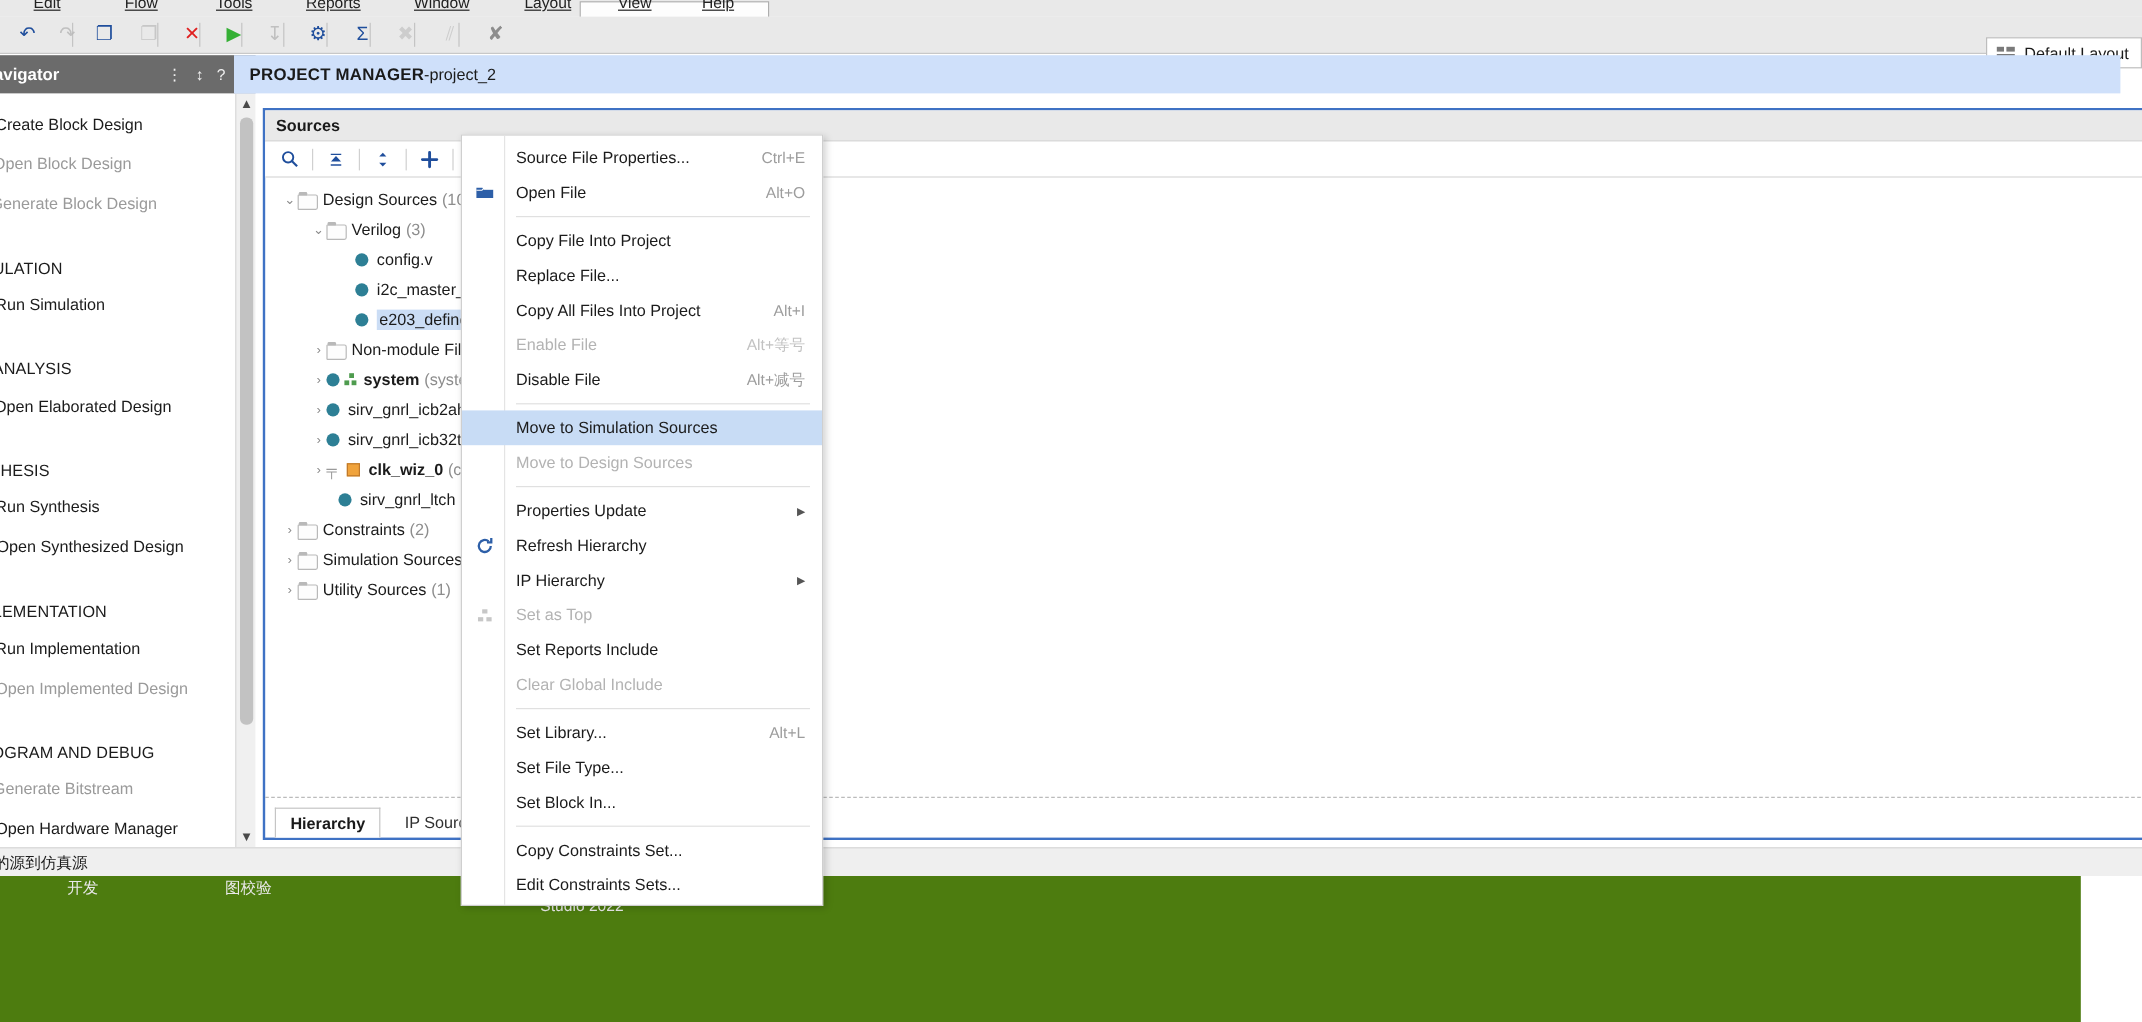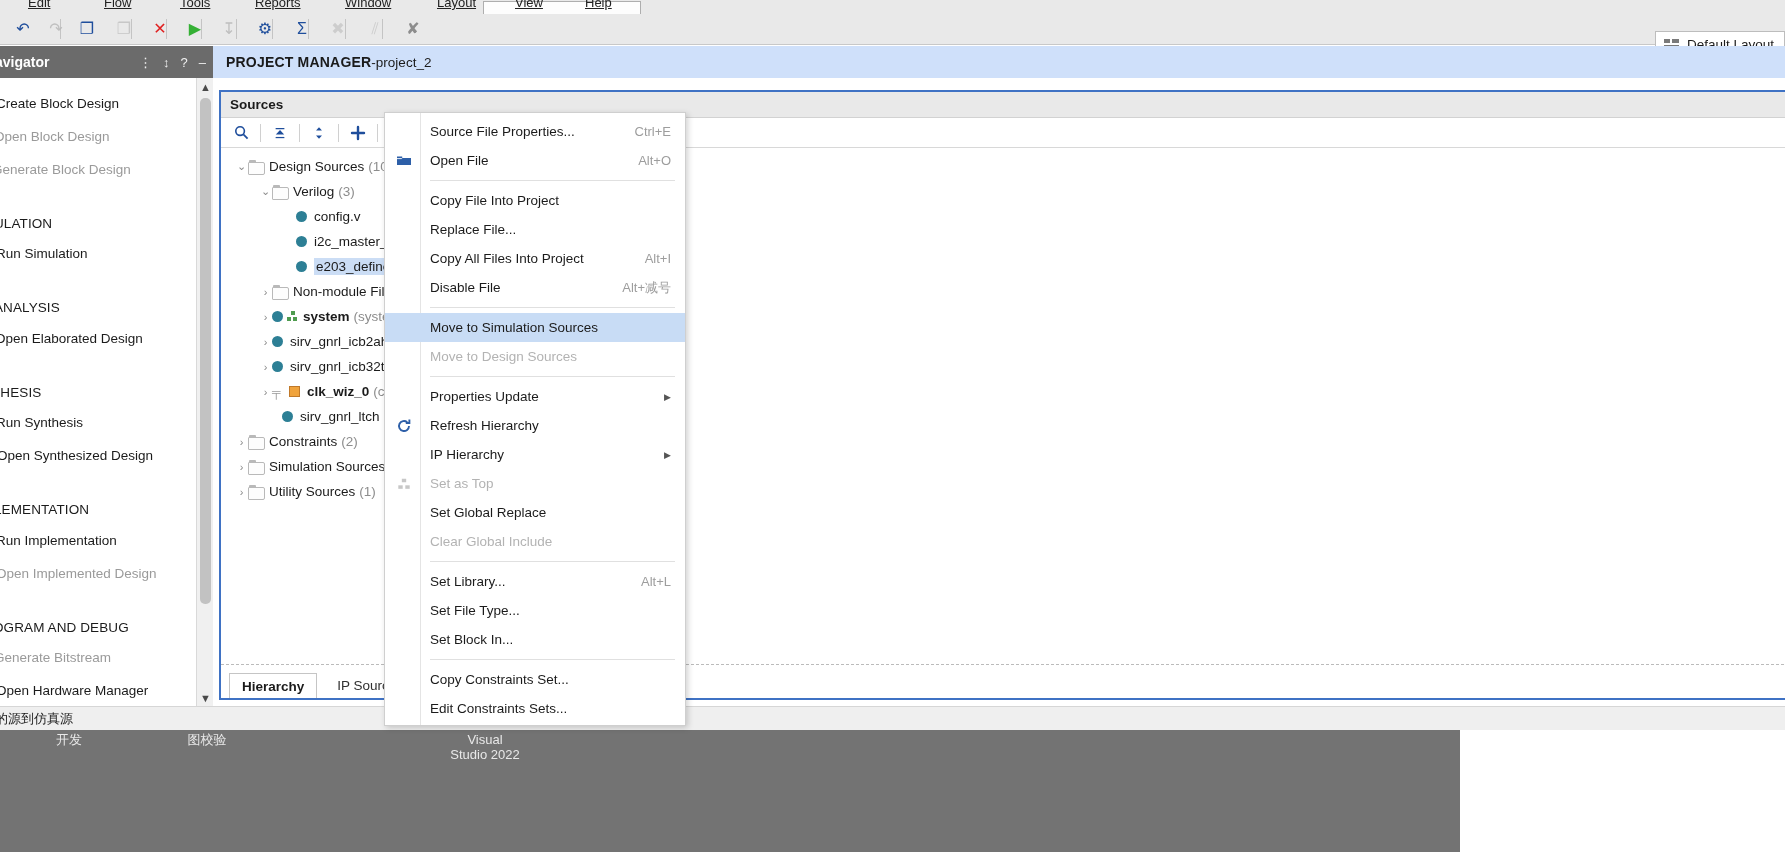--- a/index.html
+++ b/index.html
@@ -90,21 +90,21 @@
     display: flex; align-items: center; justify-content: center;
     color: #4a4a4a; font-size: 11px;
   }
   .nav-scroll .thumb {
     position: absolute; left: 3px; top: 20px; width: 11px; height: 506px;
     background: #c2c2c2; border-radius: 5px;
   }
 
   
   .pm-header {
-    position: absolute; left: 213px; top: 46px; width: 1572px; height: 32px;
+    position: absolute; left: 195px; top: 46px; width: 1572px; height: 32px;
     background: #cfe0fa;
     display: flex; align-items: center;
     padding-left: 13px;
     font-size: 13.5px;
   }
   .pm-header b { font-weight: bold; font-size: 14px; letter-spacing: .2px; }
   .pm-header .proj { color: #1b1b1b; }
 
   .main-area {
     position: absolute; left: 213px; top: 78px; width: 1572px; height: 628px;
@@ -211,22 +211,22 @@
   .msep { height: 1px; background: #e0e0e0; margin: 5px 10px 5px 45px; }
 
   
   .statusbar {
     position: absolute; left: 0; top: 706px; width: 1785px; height: 24px;
     background: #efefef; border-top: 1px solid #d6d6d6;
     display: flex; align-items: center; font-size: 13px; color: #1b1b1b;
   }
   .statusbar .st { margin-left: -18px; white-space: nowrap; }
   .desktop {
-    position: absolute; left: 0; top: 730px; width: 1460px; height: 122px;
-    background: #737373;
+    position: absolute; left: 0; top: 730px; width: 1734px; height: 122px;
+    background: #4d7c0f;
   }
   .taskitem {
     position: absolute; text-align: center; color: #e8e8e8;
     font-size: 13px; line-height: 15px; width: 110px;
   }
   .taskitem .l2 { display: block; }
 </style>
 </head>
 <body>
 
@@ -506,20 +506,24 @@
         <div class="mrow">
           <span>Copy File Into Project</span>
         </div>
         <div class="mrow">
           <span>Replace File...</span>
         </div>
         <div class="mrow">
           <span>Copy All Files Into Project</span>
           <span class="sc">Alt+I</span>
         </div>
+        <div class="mrow disabled">
+          <span>Enable File</span>
+          <span class="sc">Alt+等号</span>
+        </div>
         <div class="mrow">
           <span>Disable File</span>
           <span class="sc">Alt+减号</span>
         </div>
         <div class="msep"></div>
         <div class="mrow hl">
           <span>Move to Simulation Sources</span>
         </div>
         <div class="mrow disabled">
           <span>Move to Design Sources</span>
@@ -546,21 +550,21 @@
           <span class="ic">
             <svg width="14" height="14" viewBox="0 0 16 16">
               <rect x="5.5" y="2" width="5" height="4" fill="#c7c7c7"></rect>
               <rect x="1.5" y="9.5" width="5" height="4" fill="#c7c7c7"></rect>
               <rect x="9.5" y="9.5" width="5" height="4" fill="#c7c7c7"></rect>
             </svg>
           </span>
           <span>Set as Top</span>
         </div>
         <div class="mrow">
-          <span>Set Global Replace</span>
+          <span>Set Reports Include</span>
         </div>
         <div class="mrow disabled">
           <span>Clear Global Include</span>
         </div>
         <div class="msep"></div>
         <div class="mrow">
           <span>Set Library...</span>
           <span class="sc">Alt+L</span>
         </div>
         <div class="mrow">

